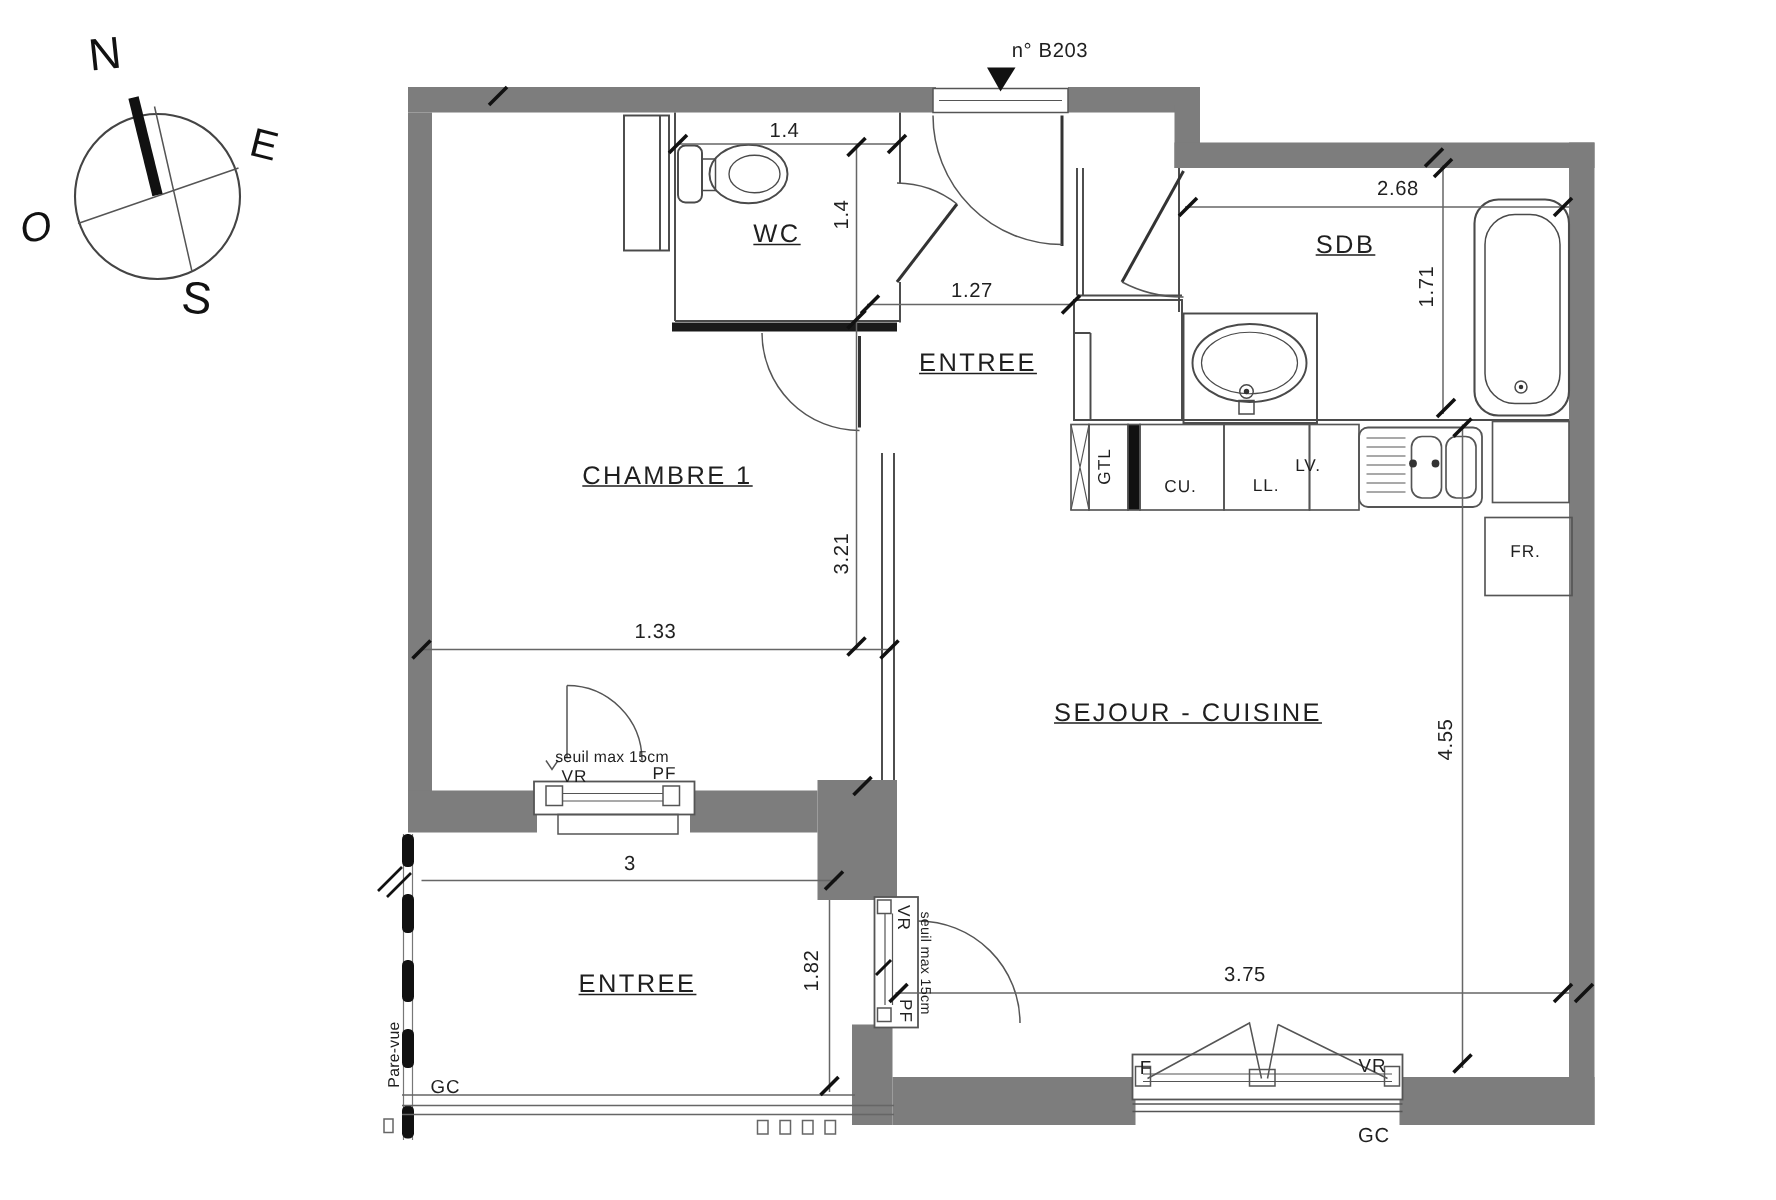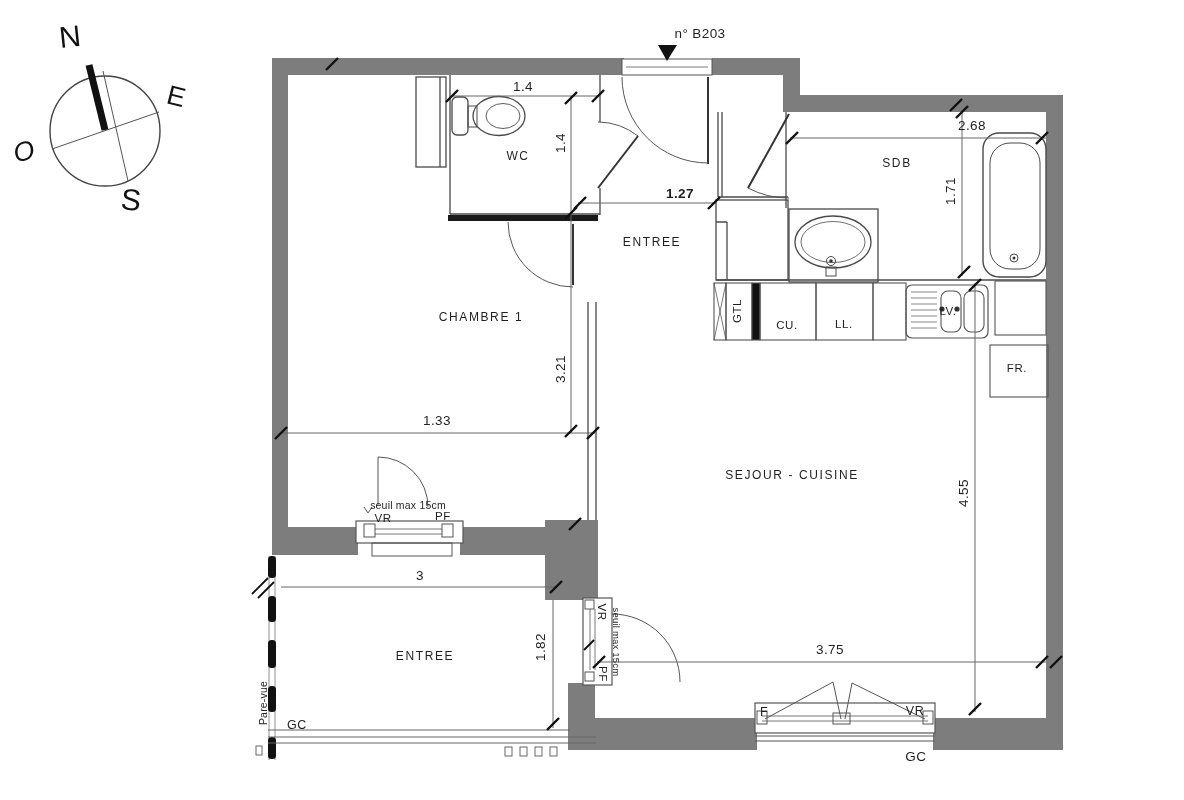--- a/index.html
+++ b/index.html
@@ -1,21 +1,21 @@
 <!DOCTYPE html>
 <html><head>
 <meta charset="utf-8">
 <style>
   html,body{margin:0;padding:0;background:#fff;}
   .canvas{position:relative;width:1184px;height:800px;background:#fff;
           font-family:"Liberation Sans",sans-serif;overflow:hidden;}
   svg.lw{position:absolute;left:0;top:0;}
   .lbl{position:absolute;transform:translate(-50%,-50%);white-space:nowrap;
        color:#1f1f1f;line-height:1;}
-  .room{font-size:12px;letter-spacing:1.6px;}
+  .room{font-size:17px;letter-spacing:1.6px;text-decoration:underline;}
   .dim{font-size:13.5px;letter-spacing:.4px;}
   .small{font-size:11.5px;letter-spacing:.6px;}
   .tiny{font-size:10.5px;letter-spacing:.2px;}
   .rot{transform:translate(-50%,-50%) rotate(-90deg);}
   .rotcw{transform:translate(-50%,-50%) rotate(90deg);}
   .compass-letter{font-size:27px;color:#111;}
 </style>
 </head>
 <body>
 
@@ -213,40 +213,40 @@
 <div class="lbl dim" style="left:700px;top:34px;">n° B203</div>
 
 <div class="lbl compass-letter" style="left:70px;top:37px;font-size:30px;transform:translate(-50%,-50%) rotate(-6deg);">N</div>
 <div class="lbl compass-letter" style="left:176px;top:97px;transform:translate(-50%,-50%) rotate(14deg);">E</div>
 <div class="lbl compass-letter" style="left:24px;top:152px;transform:translate(-50%,-50%) rotate(-12deg);font-style:italic;">O</div>
 <div class="lbl compass-letter" style="left:131px;top:200px;font-size:30px;transform:translate(-50%,-50%) rotate(6deg);">S</div>
 
 <div class="lbl room" style="left:518px;top:156px;">WC</div>
 <div class="lbl room" style="left:652px;top:222px;margin-top:20px;">ENTREE</div>
 <div class="lbl room" style="left:897px;top:163px;">SDB</div>
-<div class="lbl room" style="left:445px;top:317px;margin-left:36px;">CHAMBRE 1</div>
+<div class="lbl room" style="left:445px;top:317px;">CHAMBRE 1</div>
 <div class="lbl room" style="left:792px;top:475px;">SEJOUR - CUISINE</div>
 <div class="lbl room" style="left:425px;top:656px;">ENTREE</div>
 
 <div class="lbl dim" style="left:523px;top:87px;">1.4</div>
 <div class="lbl dim rot" style="left:561px;top:143px;">1.4</div>
 <div class="lbl dim rot" style="left:561px;top:369px;">3.21</div>
-<div class="lbl dim" style="left:680px;top:194px;font-weight:bold;">1.27</div>
-<div class="lbl dim" style="left:932px;top:126px;margin-left:40px;">2.68</div>
+<div class="lbl dim" style="left:648px;top:194px;">1.27</div>
+<div class="lbl dim" style="left:932px;top:126px;">2.68</div>
 <div class="lbl dim rot" style="left:951px;top:191px;">1.71</div>
 <div class="lbl dim" style="left:437px;top:421px;">1.33</div>
 <div class="lbl dim rot" style="left:964px;top:493px;">4.55</div>
 <div class="lbl dim" style="left:420px;top:576px;">3</div>
 <div class="lbl dim rot" style="left:541px;top:647px;">1.82</div>
 <div class="lbl dim" style="left:830px;top:650px;">3.75</div>
 
 <div class="lbl small rot" style="left:738px;top:311px;">GTL</div>
 <div class="lbl small" style="left:787px;top:326px;">CU.</div>
 <div class="lbl small" style="left:844px;top:313px;margin-top:12px;">LL.</div>
-<div class="lbl small" style="left:948px;top:312px;">LV.</div>
+<div class="lbl small" style="left:872px;top:312px;">LV.</div>
 <div class="lbl small" style="left:1017px;top:369px;">FR.</div>
 
 <div class="lbl tiny" style="left:408px;top:505px;">seuil max 15cm</div>
 <div class="lbl small" style="left:383px;top:519px;">VR</div>
 <div class="lbl small" style="left:443px;top:517px;">PF</div>
 
 <div class="lbl small rotcw" style="left:601px;top:612px;">VR</div>
 <div class="lbl tiny rotcw" style="left:616px;top:642px;font-size:9.5px;">seuil max 15cm</div>
 <div class="lbl small rotcw" style="left:602px;top:674px;">PF</div>
 

